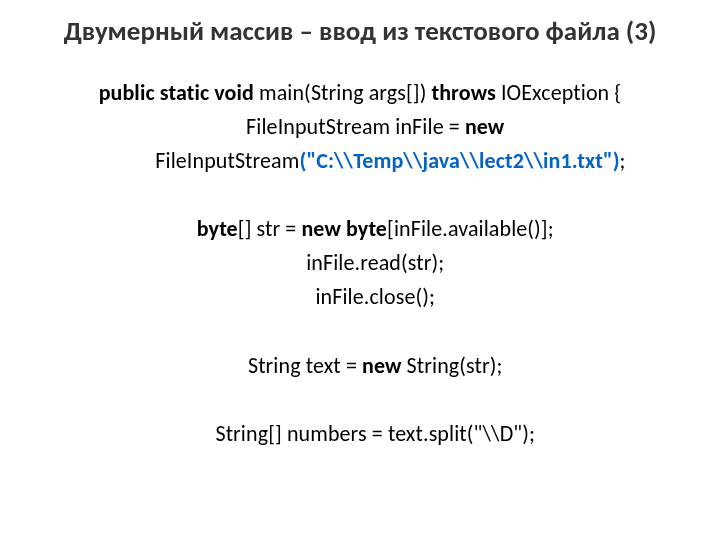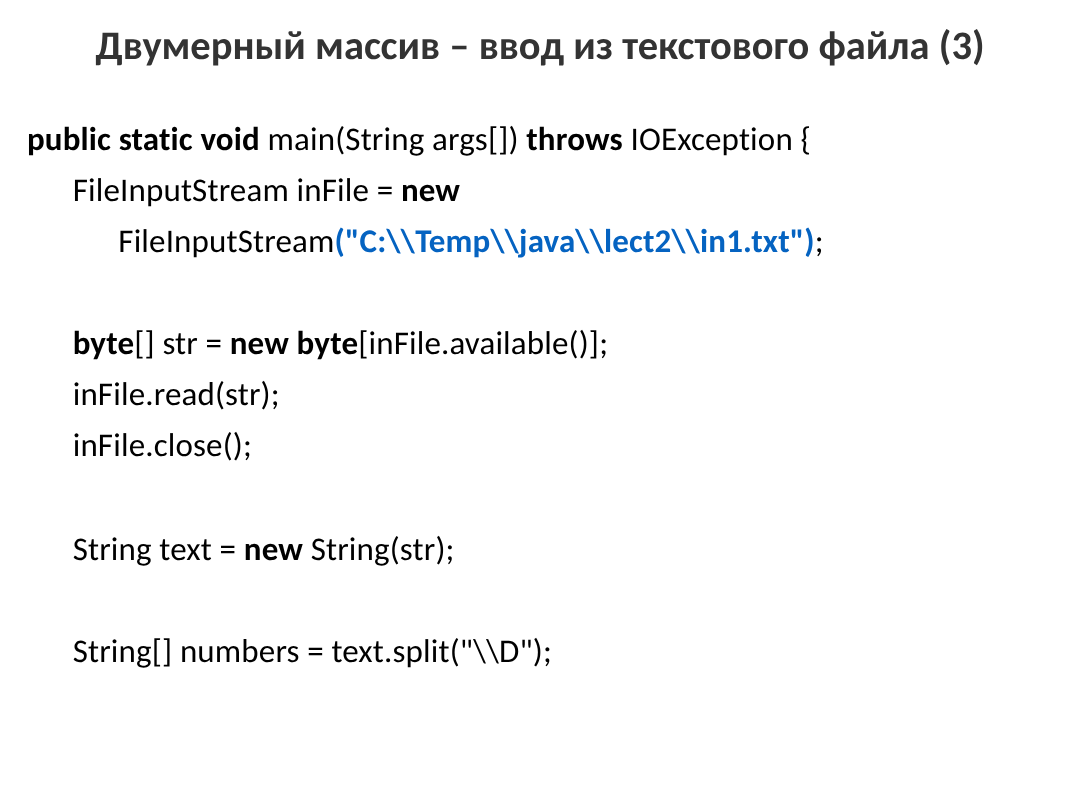--- a/index.html
+++ b/index.html
@@ -24,20 +24,21 @@
     color: #333333;
     line-height: 1.25;
     margin: 4px 40px 28px 40px;
   }
   .code {
     font-size: 22px;
     line-height: 1.55;
     white-space: pre;
     font-family: Calibri, "Segoe UI", Arial, sans-serif;
     letter-spacing: 0.1px;
+    text-align: center;
   }
   .kw { font-weight: 700; }
   .lit { color: #0563C1; font-weight: 700; }
 </style>
 </head>
 <body>
 
 <div class="slide">
   <div class="title">Двумерный массив – ввод из текстового файла (3)</div>
 

